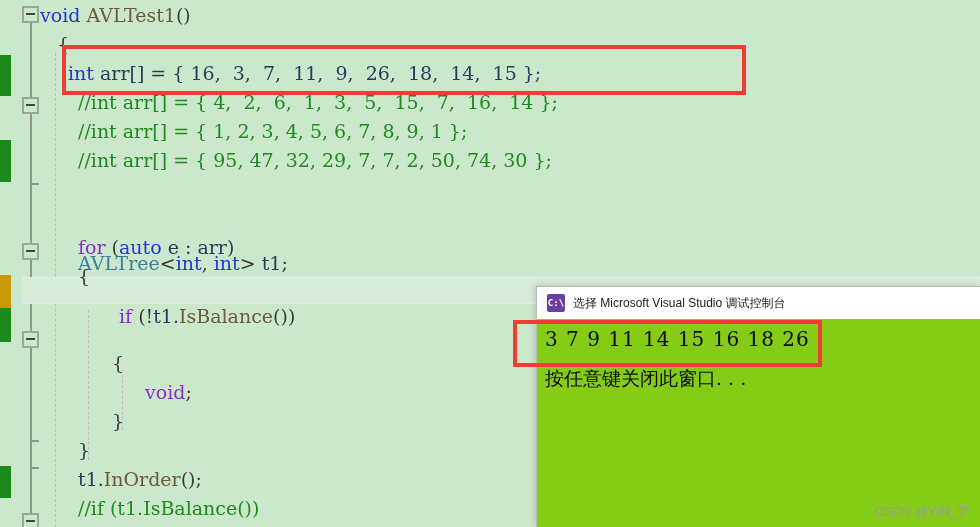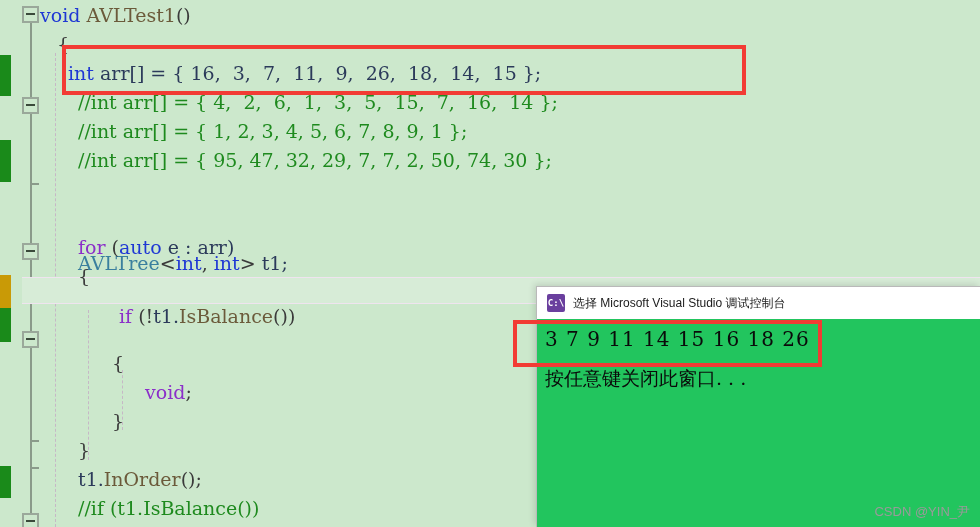--- a/index.html
+++ b/index.html
@@ -148,21 +148,21 @@
     font-family: "Liberation Sans", sans-serif;
     font-size: 12px;
     color: #1a1a1a;
     white-space: nowrap;
   }
   #console-body {
     position: absolute;
     left: 0; top: 32px;
     width: 100%;
     height: 209px;
-    background: #22c55e;
+    background: #84cc16;
     padding: 5px 0 0 8px;
   }
   .console-line {
     font-family: "DejaVu Serif", serif;
     font-size: 19px;
     line-height: 25px;
     color: #0a0a0a;
     white-space: pre;
   }
   #console-output-line {

